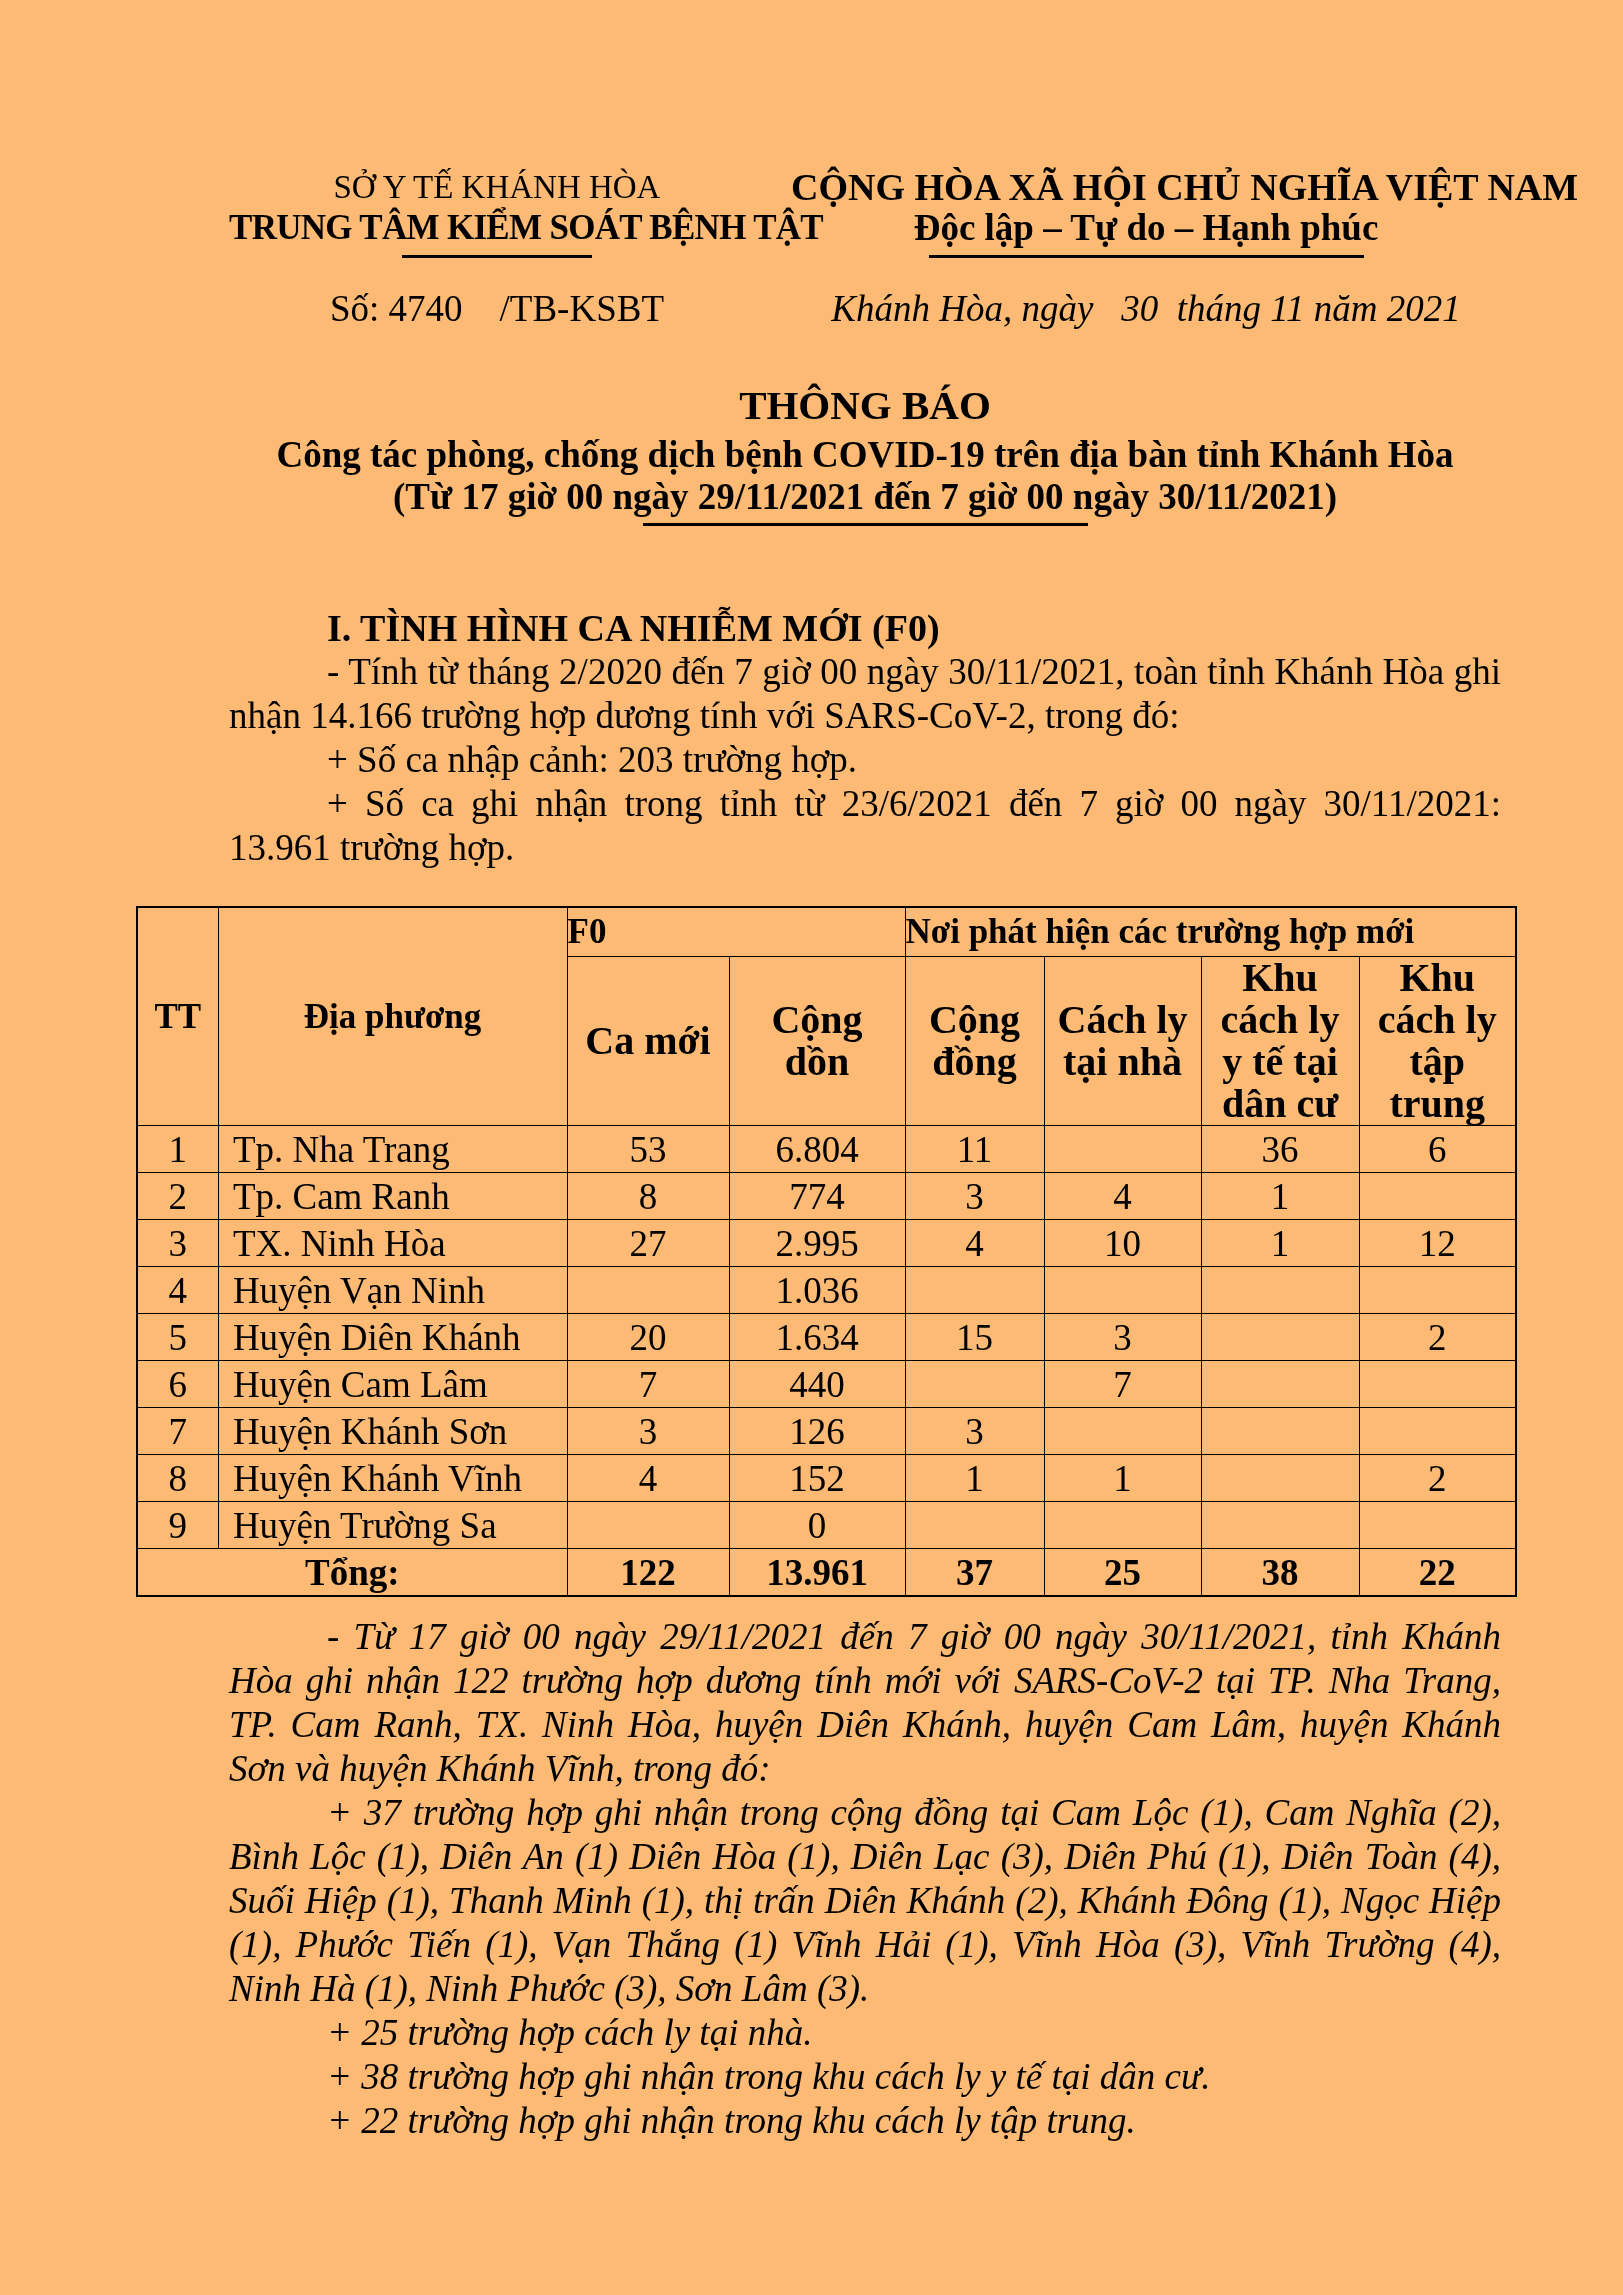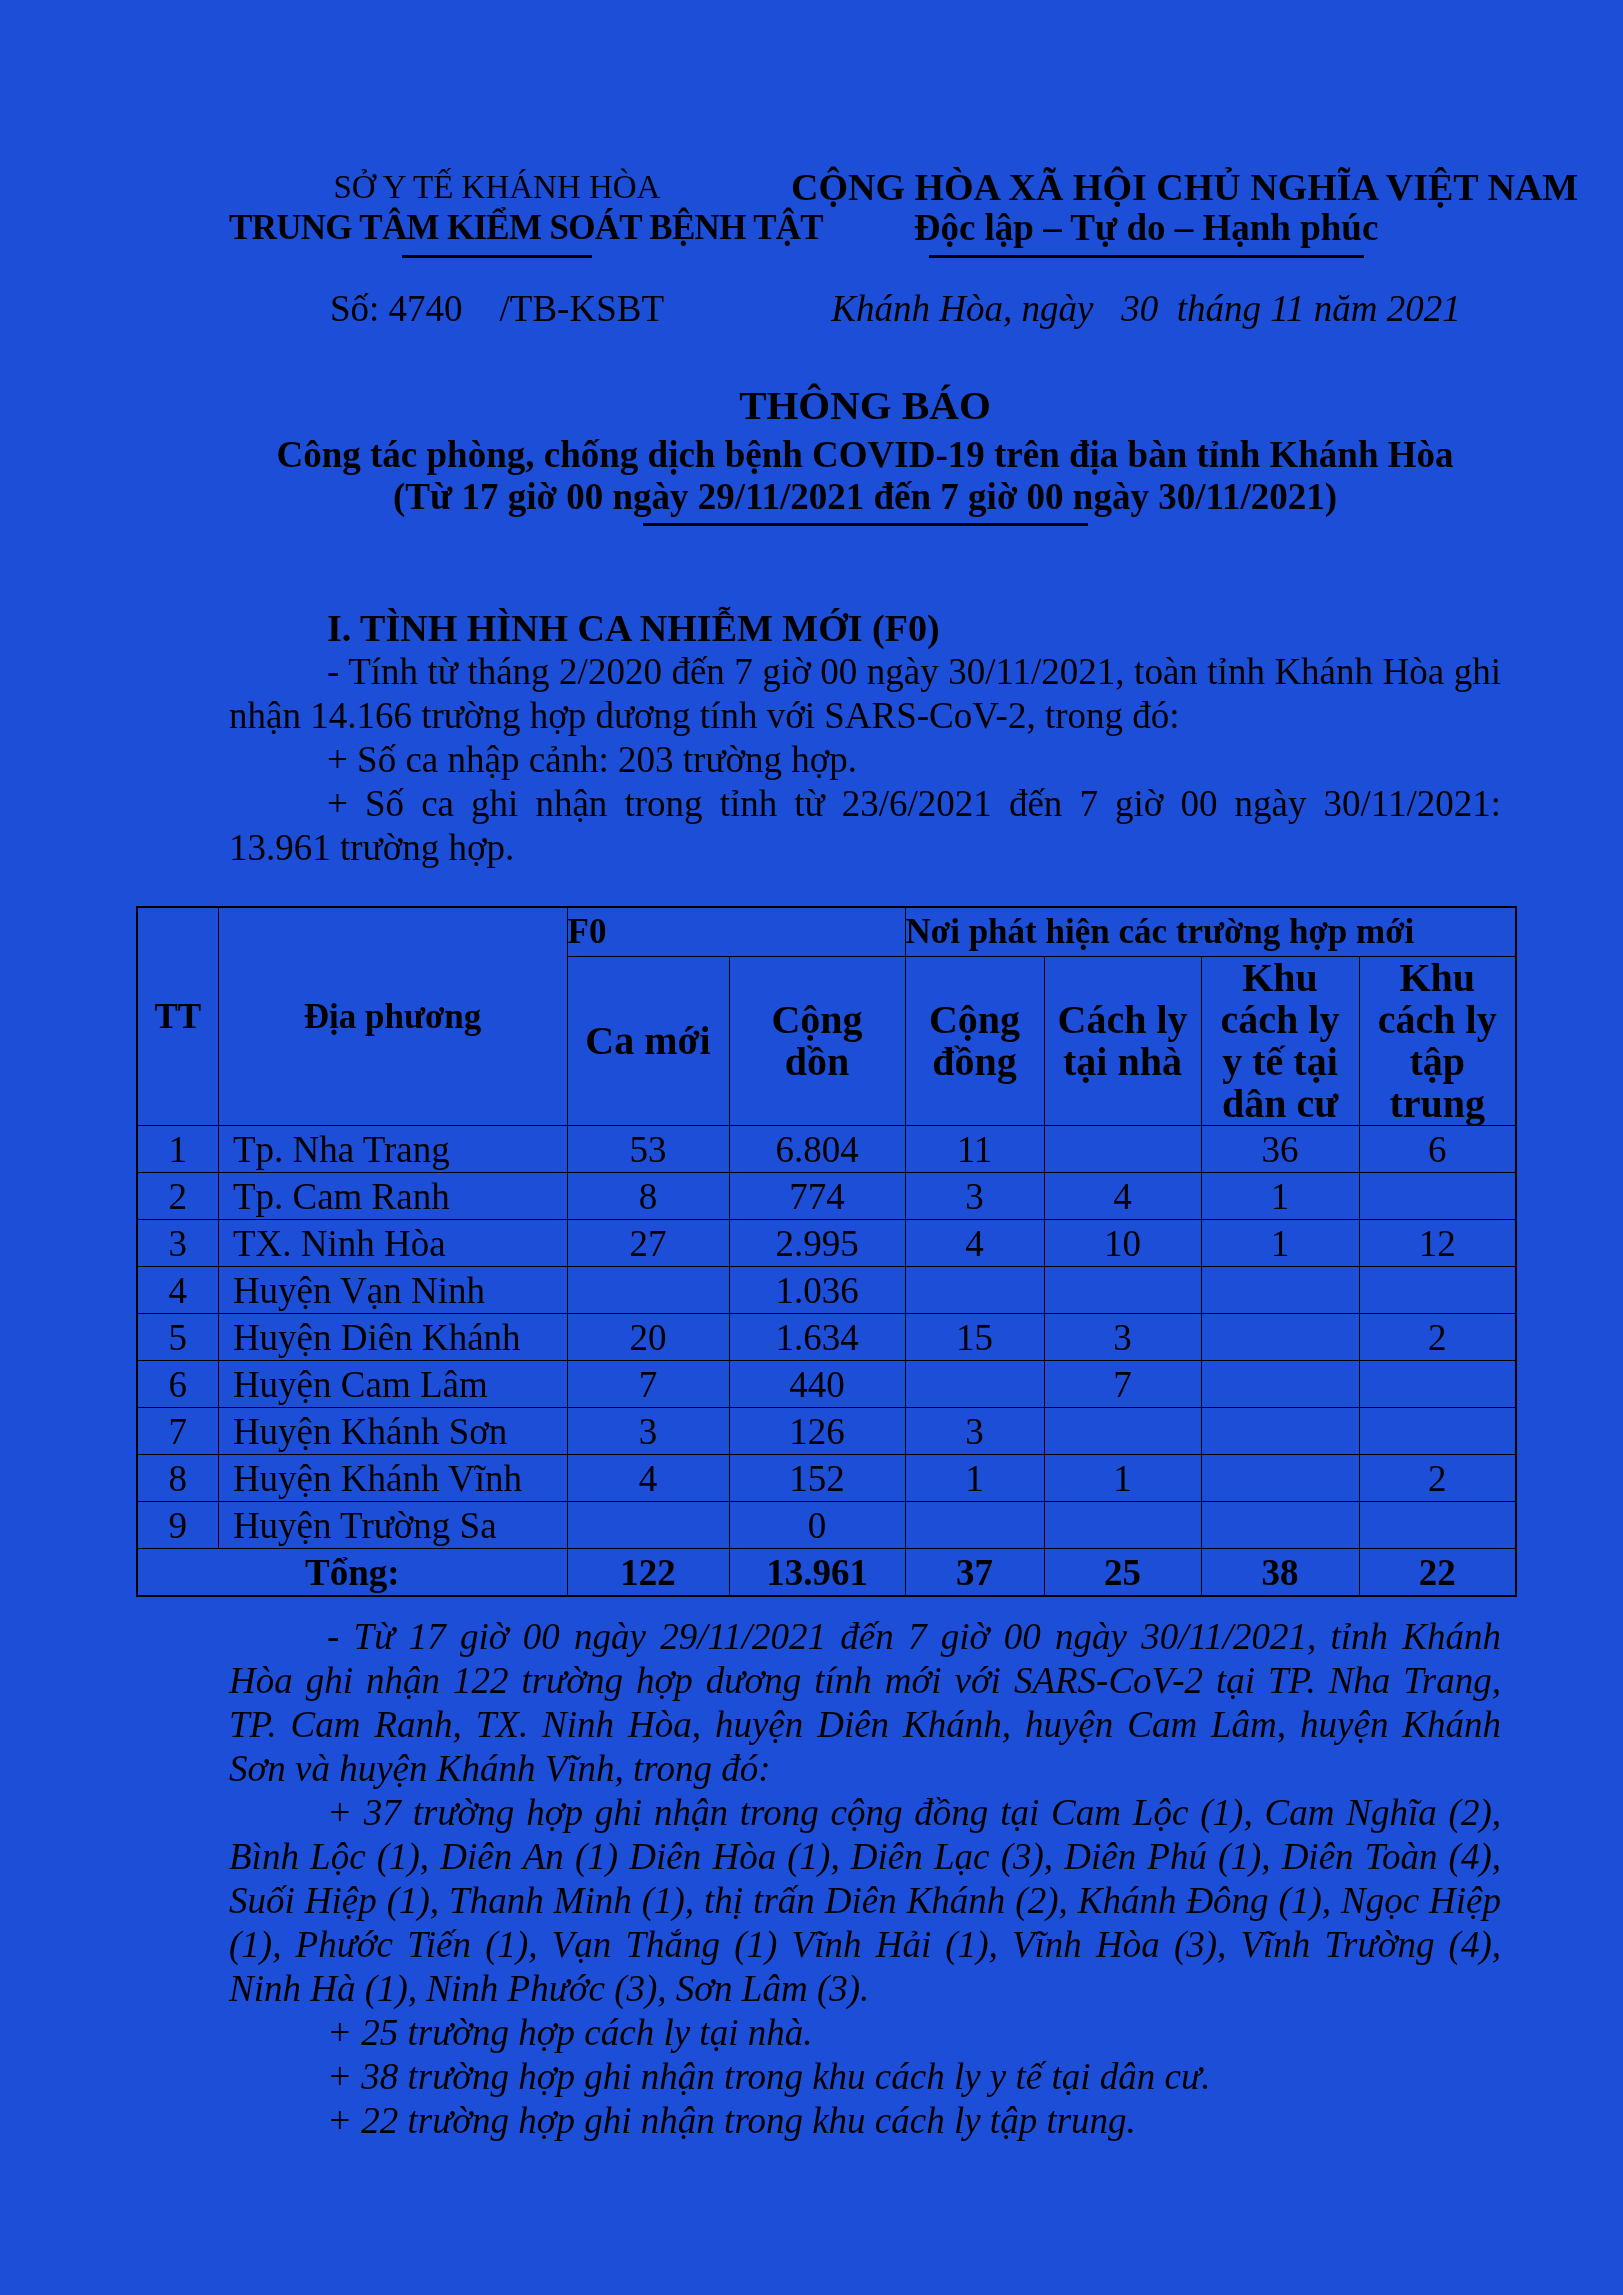--- a/index.html
+++ b/index.html
@@ -1,19 +1,19 @@
 <!DOCTYPE html>
 <html style="font-size:10.5px"><head>
 <meta charset="utf-8">
 <style>
   html,body{margin:0;padding:0;background:#888;}
   .page{
     position:relative;
     width:1623px;height:2295px;
-    background:#1d4ed8;
+    background:#fdba74;
     color:#000;
     font-family:"Liberation Serif","DejaVu Serif",serif;
     box-sizing:border-box;
     padding:168px 122px 0 229px;
     overflow:hidden;
   }
   
   .hdr{display:flex;justify-content:space-between;align-items:flex-start;}
   .hdr-col{text-align:center;}
   .hdr-col.leftc{width:536px;flex:none;}

